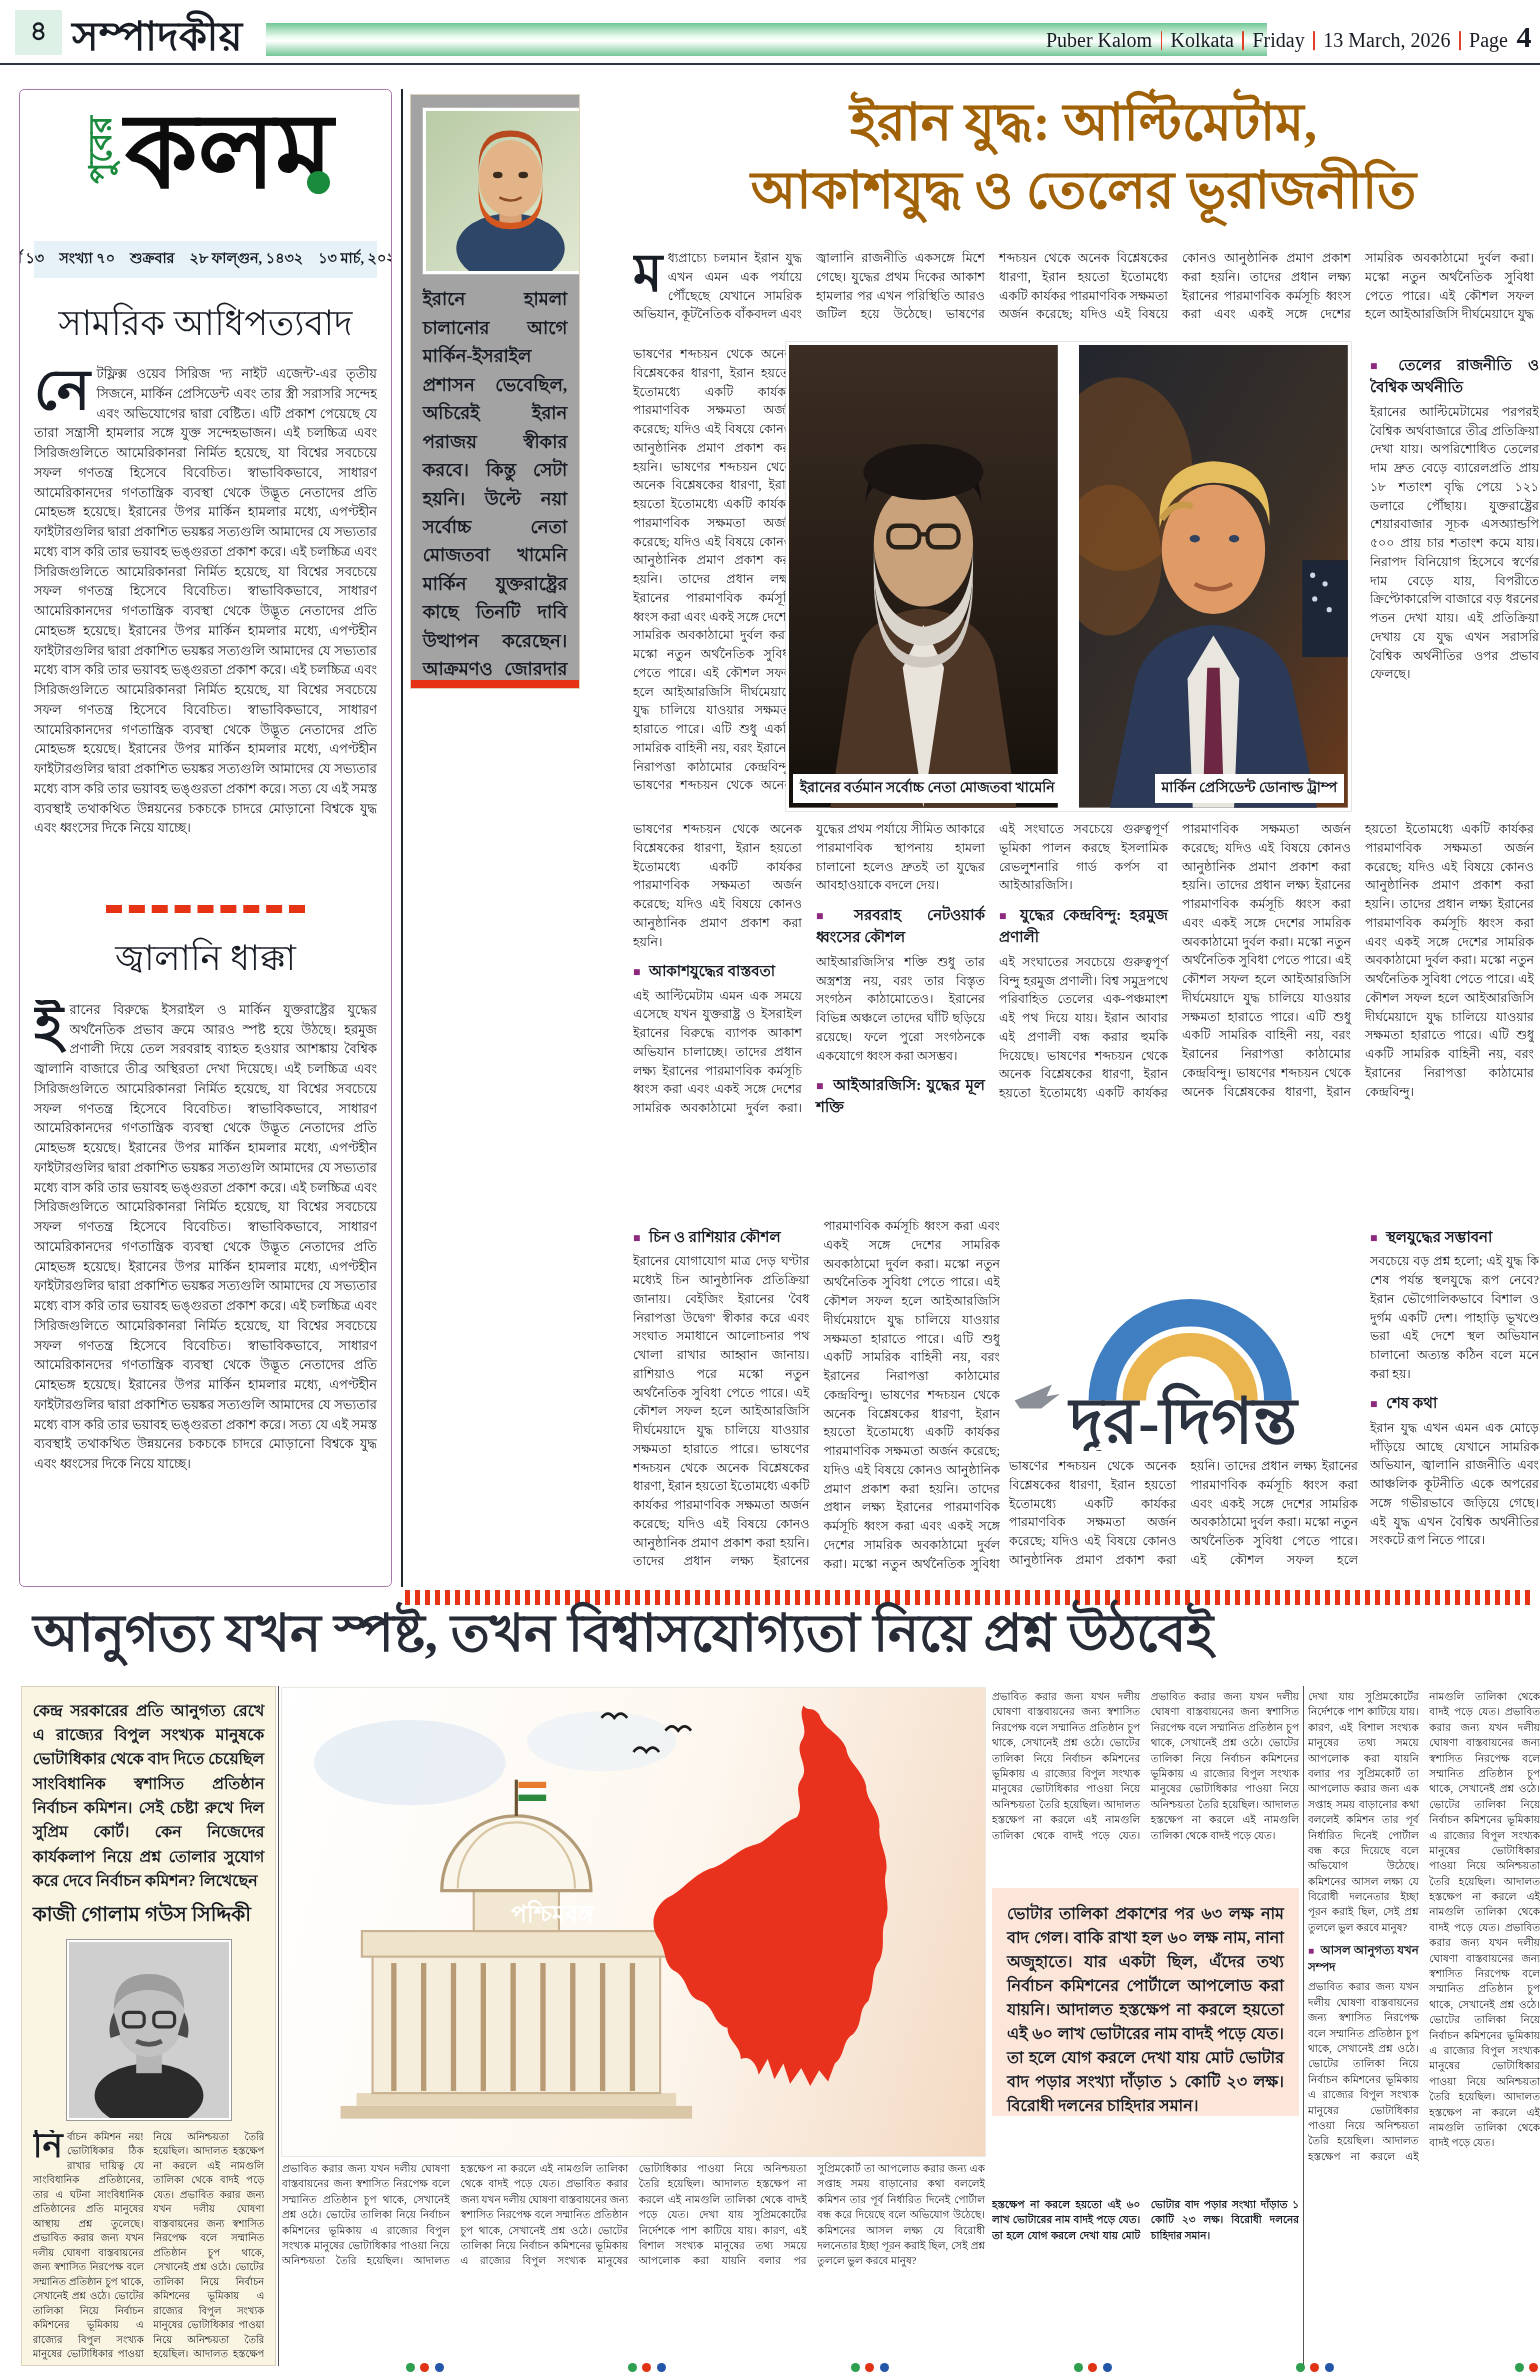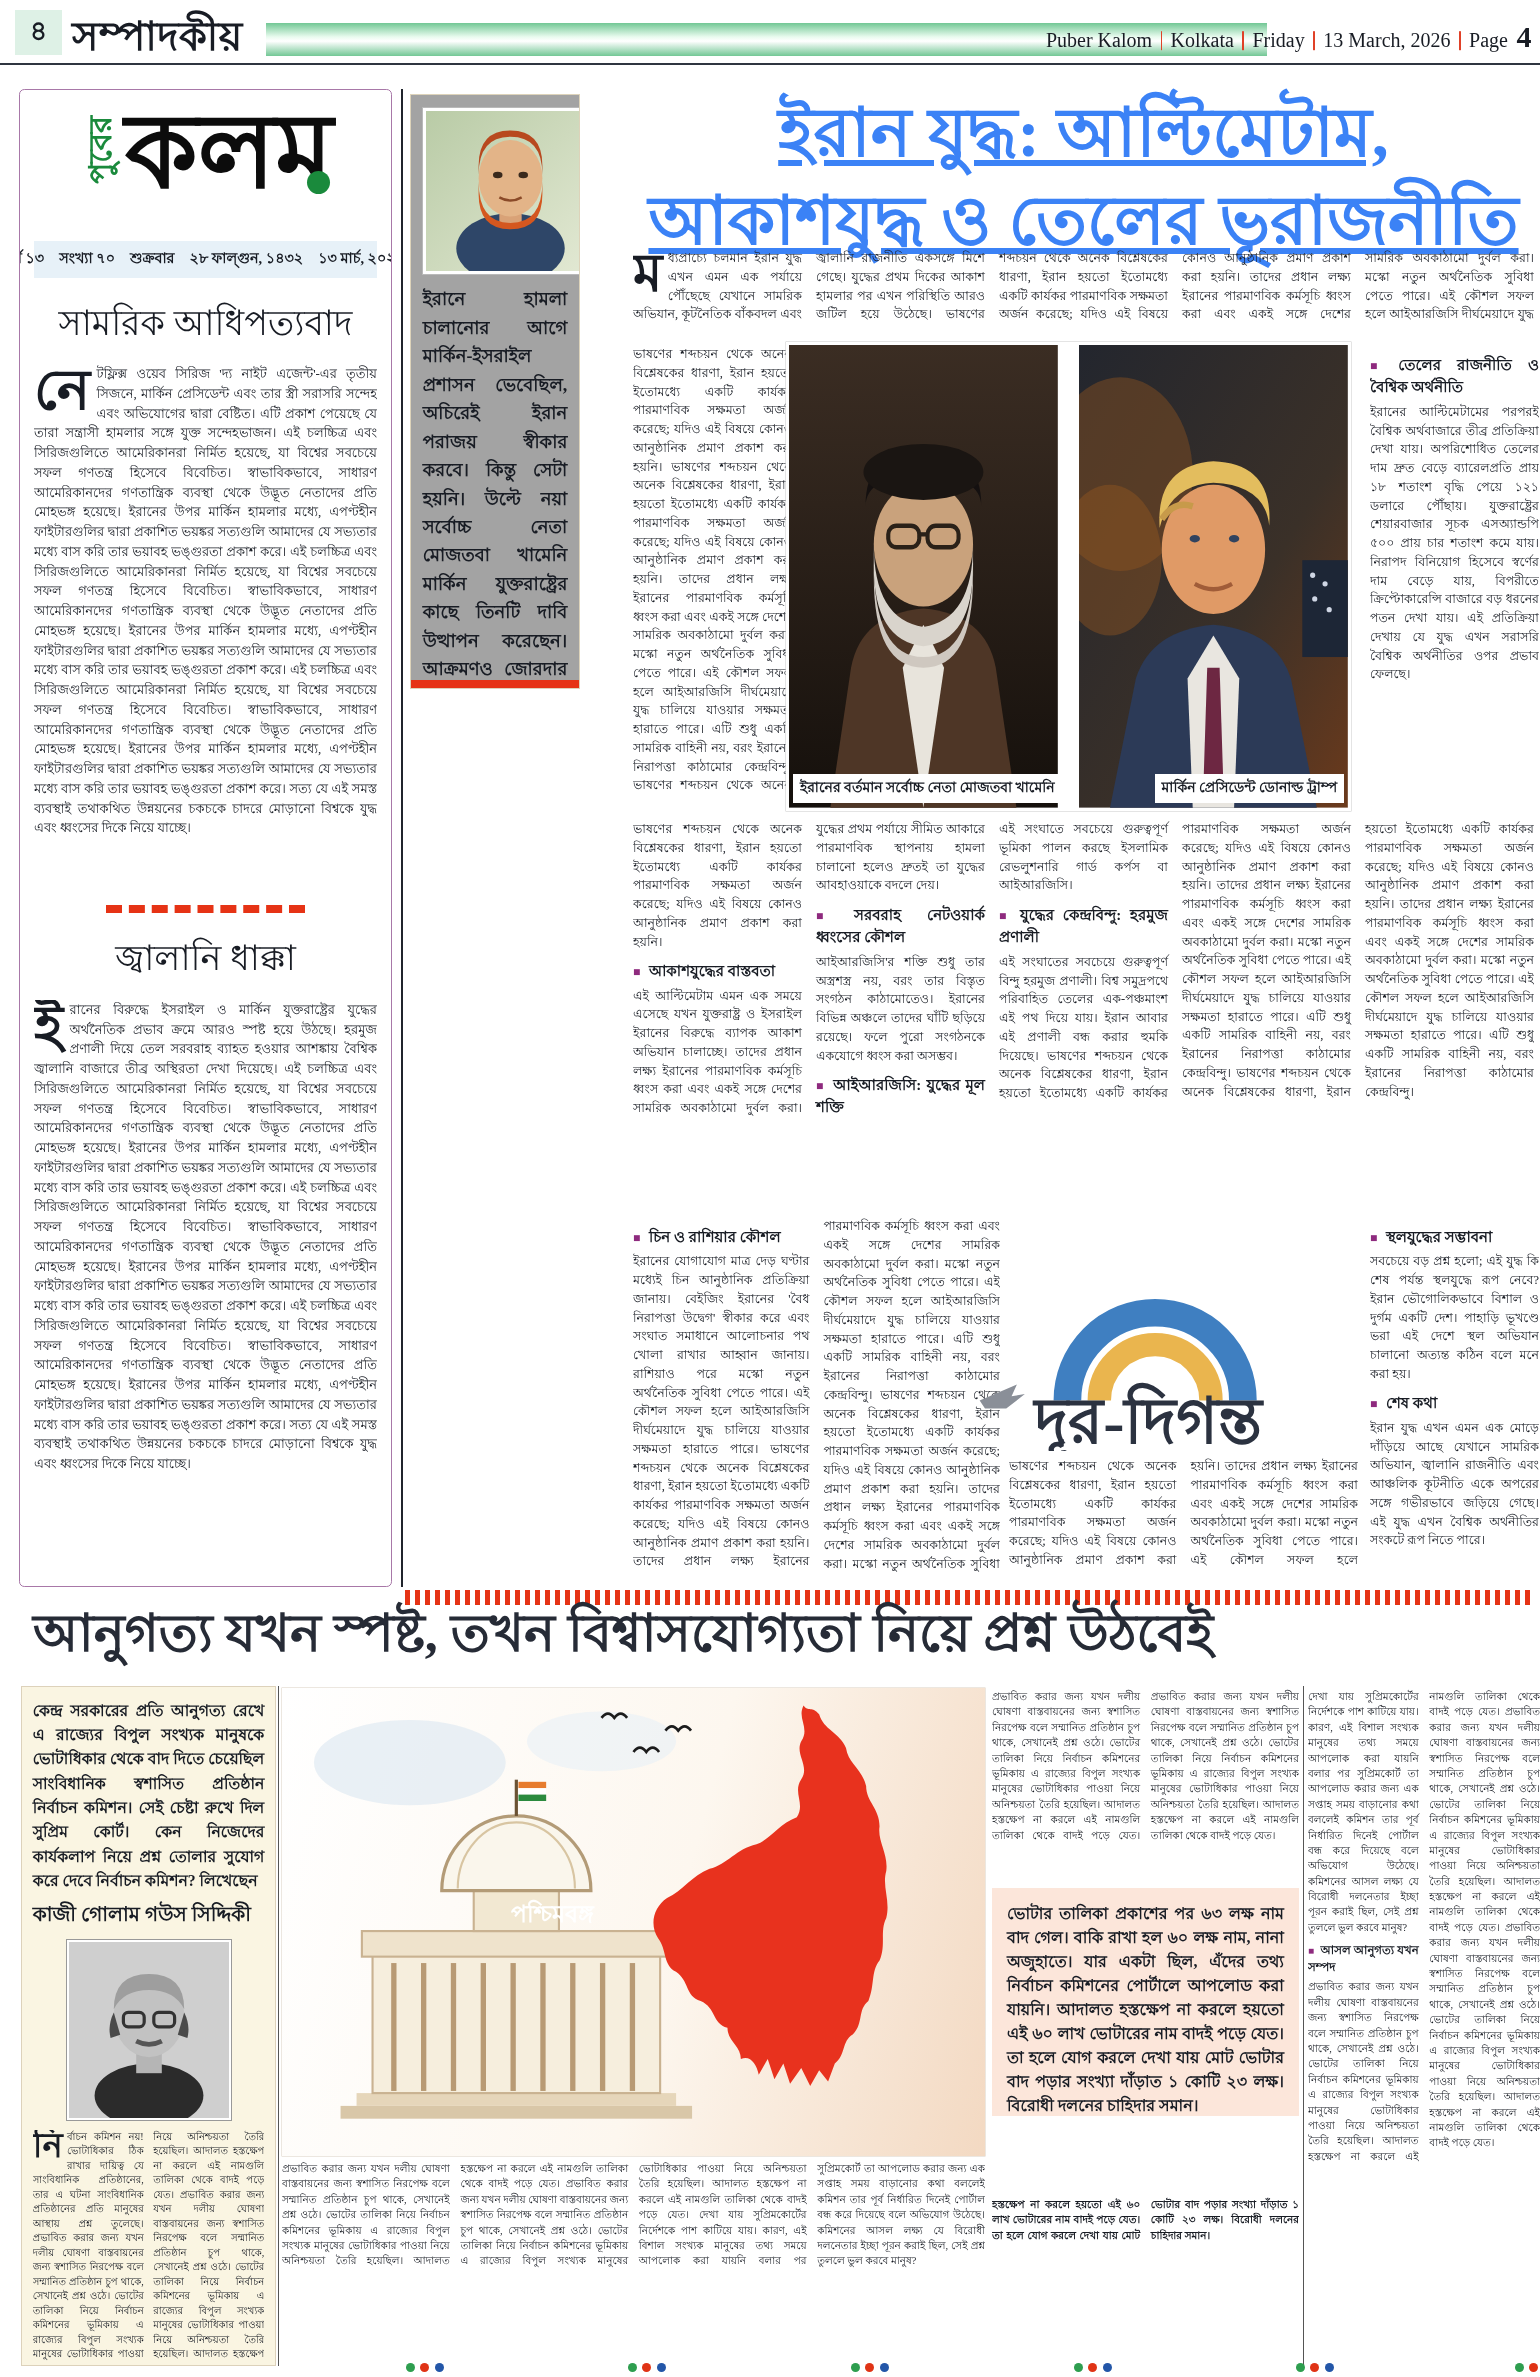--- a/index.html
+++ b/index.html
@@ -36,33 +36,33 @@
   .vrule{position:absolute;background:#20242c;width:1.6px;}
   
   .intro-panel{position:absolute;left:410px;top:94px;width:170px;height:595px;background:#a3a3a3;
                border:0.5px solid #ddd3ba;box-sizing:border-box;padding:10.7px 11.7px;overflow:hidden;}
   .intro-photo{width:169px;height:160px;margin:2.1px auto 11.7px;border:3.2px solid #fff;outline:0.5px solid #b9b9b9;
                background:linear-gradient(135deg,#b9cba6,#e3e9d4);}
   .intro-text{font-size:18px;line-height:1.58;font-weight:bold;text-align:justify;}
   .intro-author{font-size:22.4px;font-weight:bold;margin-top:7.5px;}
   .intro-redbar{position:absolute;left:0;bottom:0;width:100%;height:8.5px;background:#e63315;}
   .headline{position:absolute;left:633px;top:89px;width:901px;text-align:center;
-            font-size:68px;font-weight:bold;line-height:1.3;color:#3b82f6;text-decoration:underline;}
+            font-size:52px;font-weight:bold;line-height:1.3;color:#a16207;}
   .ibody{position:absolute;font-size:12.5px;line-height:1.5;text-align:justify;overflow:hidden;column-gap:14px;}
   .subhead{font-weight:bold;font-size:15px;margin:8.5px 0 4.3px;break-inside:avoid;}
   .subhead::before{content:"■";color:#8e2a7e;font-size:12.2px;margin-right:8.5px;}
   .idrop{float:left;font-size:53px;line-height:.8;font-weight:bold;padding:3.2px 5.3px 0 0;}
   
   .photostrip{position:absolute;left:786px;top:342px;width:565px;height:469px;background:#fff;
               box-shadow:0 0 0 0.5px #c9c9c9;padding:3.2px;box-sizing:border-box;display:flex;gap:21px;}
   .photo{position:relative;flex:1;overflow:hidden;}
   .photo .cap{position:absolute;bottom:5.3px;background:#fff;padding:2.1px 6.4px;font-size:14px;font-weight:bold;white-space:nowrap;}
   .cap.l{left:4.3px;} .cap.r{right:4.3px;text-align:right;}
   
-  .logoblock{position:absolute;left:974px;top:1225px;width:349px;height:226px;}
+  .logoblock{position:absolute;left:1009px;top:1225px;width:349px;height:226px;}
   
   .stripes{position:absolute;left:405px;top:1590px;width:1127px;height:15px;
            background:repeating-linear-gradient(90deg,#e63315 0 5.3px,#ffffff 5.3px 10px);}
   
   .bheadline{position:absolute;left:33px;top:1601px;width:1310px;font-size:52px;font-weight:bold;
              color:#262b36;line-height:1.25;}
   .bleft{position:absolute;left:21px;top:1686px;width:255px;height:680px;background:#faf5e2;
          border:0.5px solid #ddd2bb;box-sizing:border-box;padding:11.7px 10.7px;overflow:hidden;}
   .bintro{font-size:15.7px;line-height:1.55;font-weight:bold;text-align:justify;}
   .bauthor{font-size:20px;font-weight:bold;margin:5.3px 0 8.5px;}

